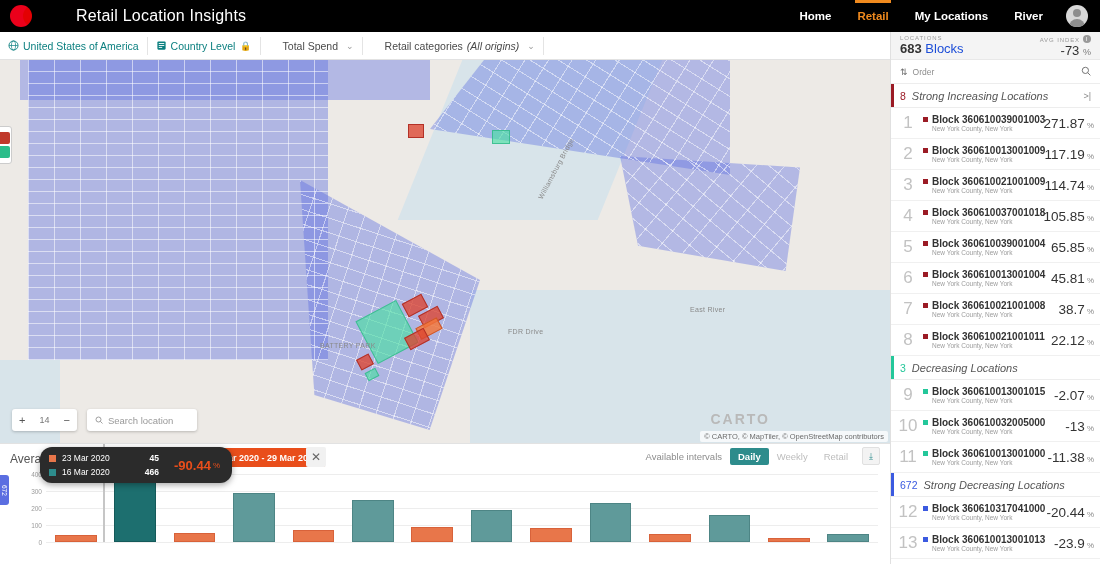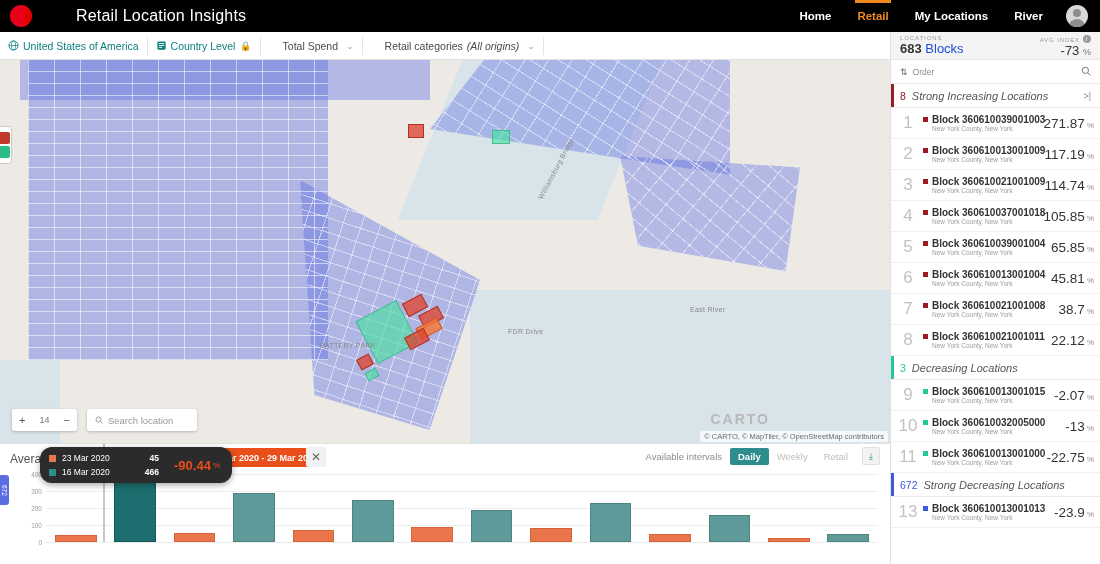--- a/index.html
+++ b/index.html
@@ -630,28 +630,39 @@
         </div>
         <div class="row">
           <div class="idx">11</div>
           <div class="info">
             <div class="ttl">
               <span class="sq" style="background: rgb(36, 199, 154);"></span>
               <span>Block 360610013001000</span>
             </div>
             <div class="sub">New York County, New York</div>
           </div>
-          <div class="pct"><span>-22.75</span><i>%</i></div>
+          <div class="pct"><span>-11.38</span><i>%</i></div>
         </div>
         <div class="grp sdec">
           <span class="bar-acc"></span>
           <span class="cnt">672</span>
           <span class="nm">Strong Decreasing Locations</span>
         </div>
         <div class="row">
+          <div class="idx">12</div>
+          <div class="info">
+            <div class="ttl">
+              <span class="sq" style="background: rgb(59, 90, 224);"></span>
+              <span>Block 360610317041000</span>
+            </div>
+            <div class="sub">New York County, New York</div>
+          </div>
+          <div class="pct"><span>-20.44</span><i>%</i></div>
+        </div>
+        <div class="row">
           <div class="idx">13</div>
           <div class="info">
             <div class="ttl">
               <span class="sq" style="background: rgb(59, 90, 224);"></span>
               <span>Block 360610013001013</span>
             </div>
             <div class="sub">New York County, New York</div>
           </div>
           <div class="pct"><span>-23.9</span><i>%</i></div>
         </div>

